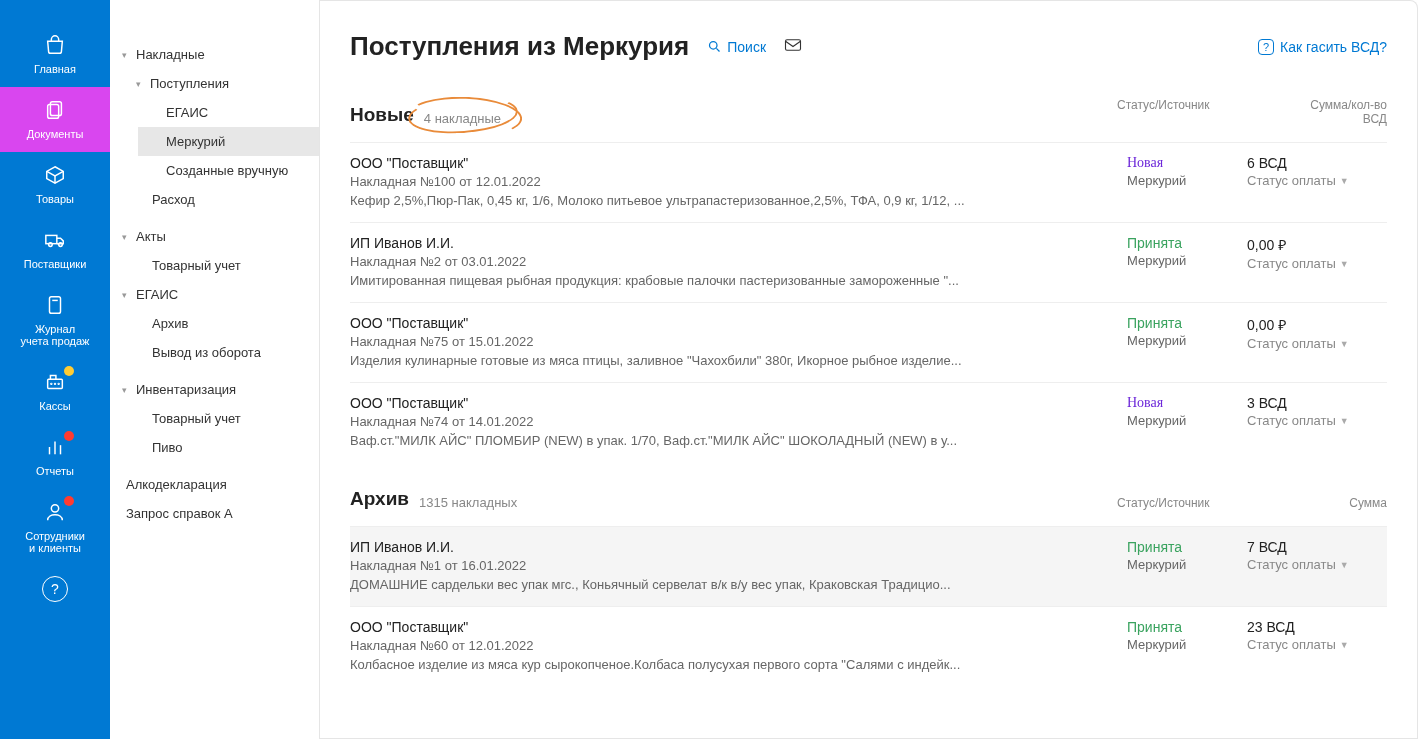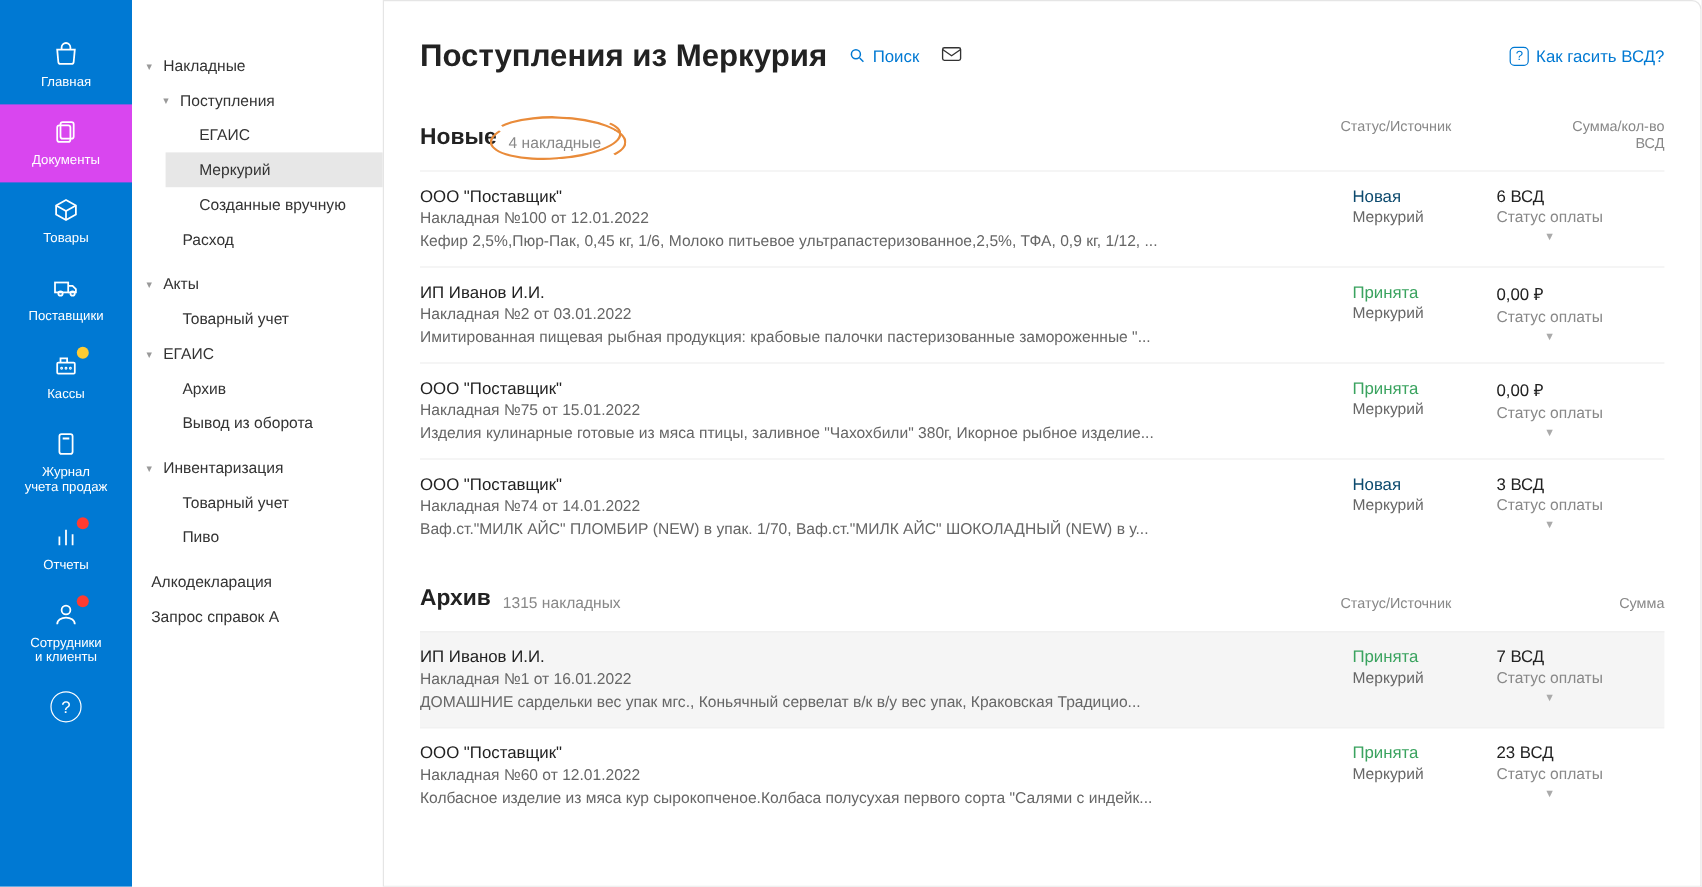--- a/index.html
+++ b/index.html
@@ -230,28 +230,28 @@
   .row-desc {
     font-size: 13px;
     color: #666;
     white-space: nowrap;
     overflow: hidden;
     text-overflow: ellipsis;
     max-width: 640px;
   }
   .row-status { width: 120px; padding-top:0; }
   .row-status .st { font-size: 14px; margin-bottom: 2px; }
-  .st.blue { color: #0c4a6e; }
+  .st.blue { color: #6d28d9; font-family: Liberation Serif, serif; }
   .st.green { color: #3aa35f; }
   .row-status .src { font-size: 13px; color: #666; }
   .row-sum { width: 140px; padding-top:0;}
   .row-sum .amt { font-size: 14px; color: #222; margin-bottom: 2px; }
   .row-sum .pay {
     font-size: 13px; color: #888;
-    display: inline-flex; align-items:center; gap:4px;flex-direction:column;
+    display: inline-flex; align-items:center; gap:4px;
   }
   .row-sum .pay .chev { font-size: 9px; color:#aaa; }
 
   .section-gap { height: 26px; }
 </style>
 </head>
 <body>
 
 <div class="nav-rail">
   <div class="rail-item">
@@ -285,43 +285,43 @@
   <div class="rail-item">
     <div class="rail-icon">
       <svg viewBox="0 0 24 24">
           <rect x="2" y="7" width="12" height="9"></rect>
           <path d="M14 10h4l3 3v3h-7"></path>
           <circle cx="7" cy="17" r="2"></circle>
           <circle cx="18" cy="17" r="2"></circle>
         </svg>
     </div>
     <div class="rail-label">Поставщики</div>
+  </div>
+  <div class="rail-item">
+    <div class="rail-icon">
+      <svg viewBox="0 0 24 24">
+          <rect x="6" y="3" width="12" height="18" rx="2"></rect>
+          <line x1="9" y1="7" x2="15" y2="7"></line>
+        </svg>
+    </div>
+    <div class="rail-label" style="white-space:pre-line">Журнал
+учета продаж</div>
   </div>
   <div class="rail-item">
     <div class="rail-icon">
       <svg viewBox="0 0 24 24">
           <rect x="4" y="9" width="16" height="10" rx="1"></rect>
           <path d="M7 9V5h6v4"></path>
           <circle cx="8" cy="14" r="0.5"></circle>
           <circle cx="12" cy="14" r="0.5"></circle>
           <circle cx="16" cy="14" r="0.5"></circle>
         </svg>
       <span class="badge-yellow"></span>
     </div>
     <div class="rail-label">Кассы</div>
-  </div>
-  <div class="rail-item">
-    <div class="rail-icon">
-      <svg viewBox="0 0 24 24">
-          <rect x="6" y="3" width="12" height="18" rx="2"></rect>
-          <line x1="9" y1="7" x2="15" y2="7"></line>
-        </svg>
-    </div>
-    <div class="rail-label" style="white-space:pre-line">Журнал
-учета продаж</div>
   </div>
   <div class="rail-item">
     <div class="rail-icon">
       <svg viewBox="0 0 24 24">
           <line x1="6" y1="20" x2="6" y2="12"></line>
           <line x1="12" y1="20" x2="12" y2="6"></line>
           <line x1="18" y1="20" x2="18" y2="10"></line>
         </svg>
       <span class="badge-red"></span>
     </div>

